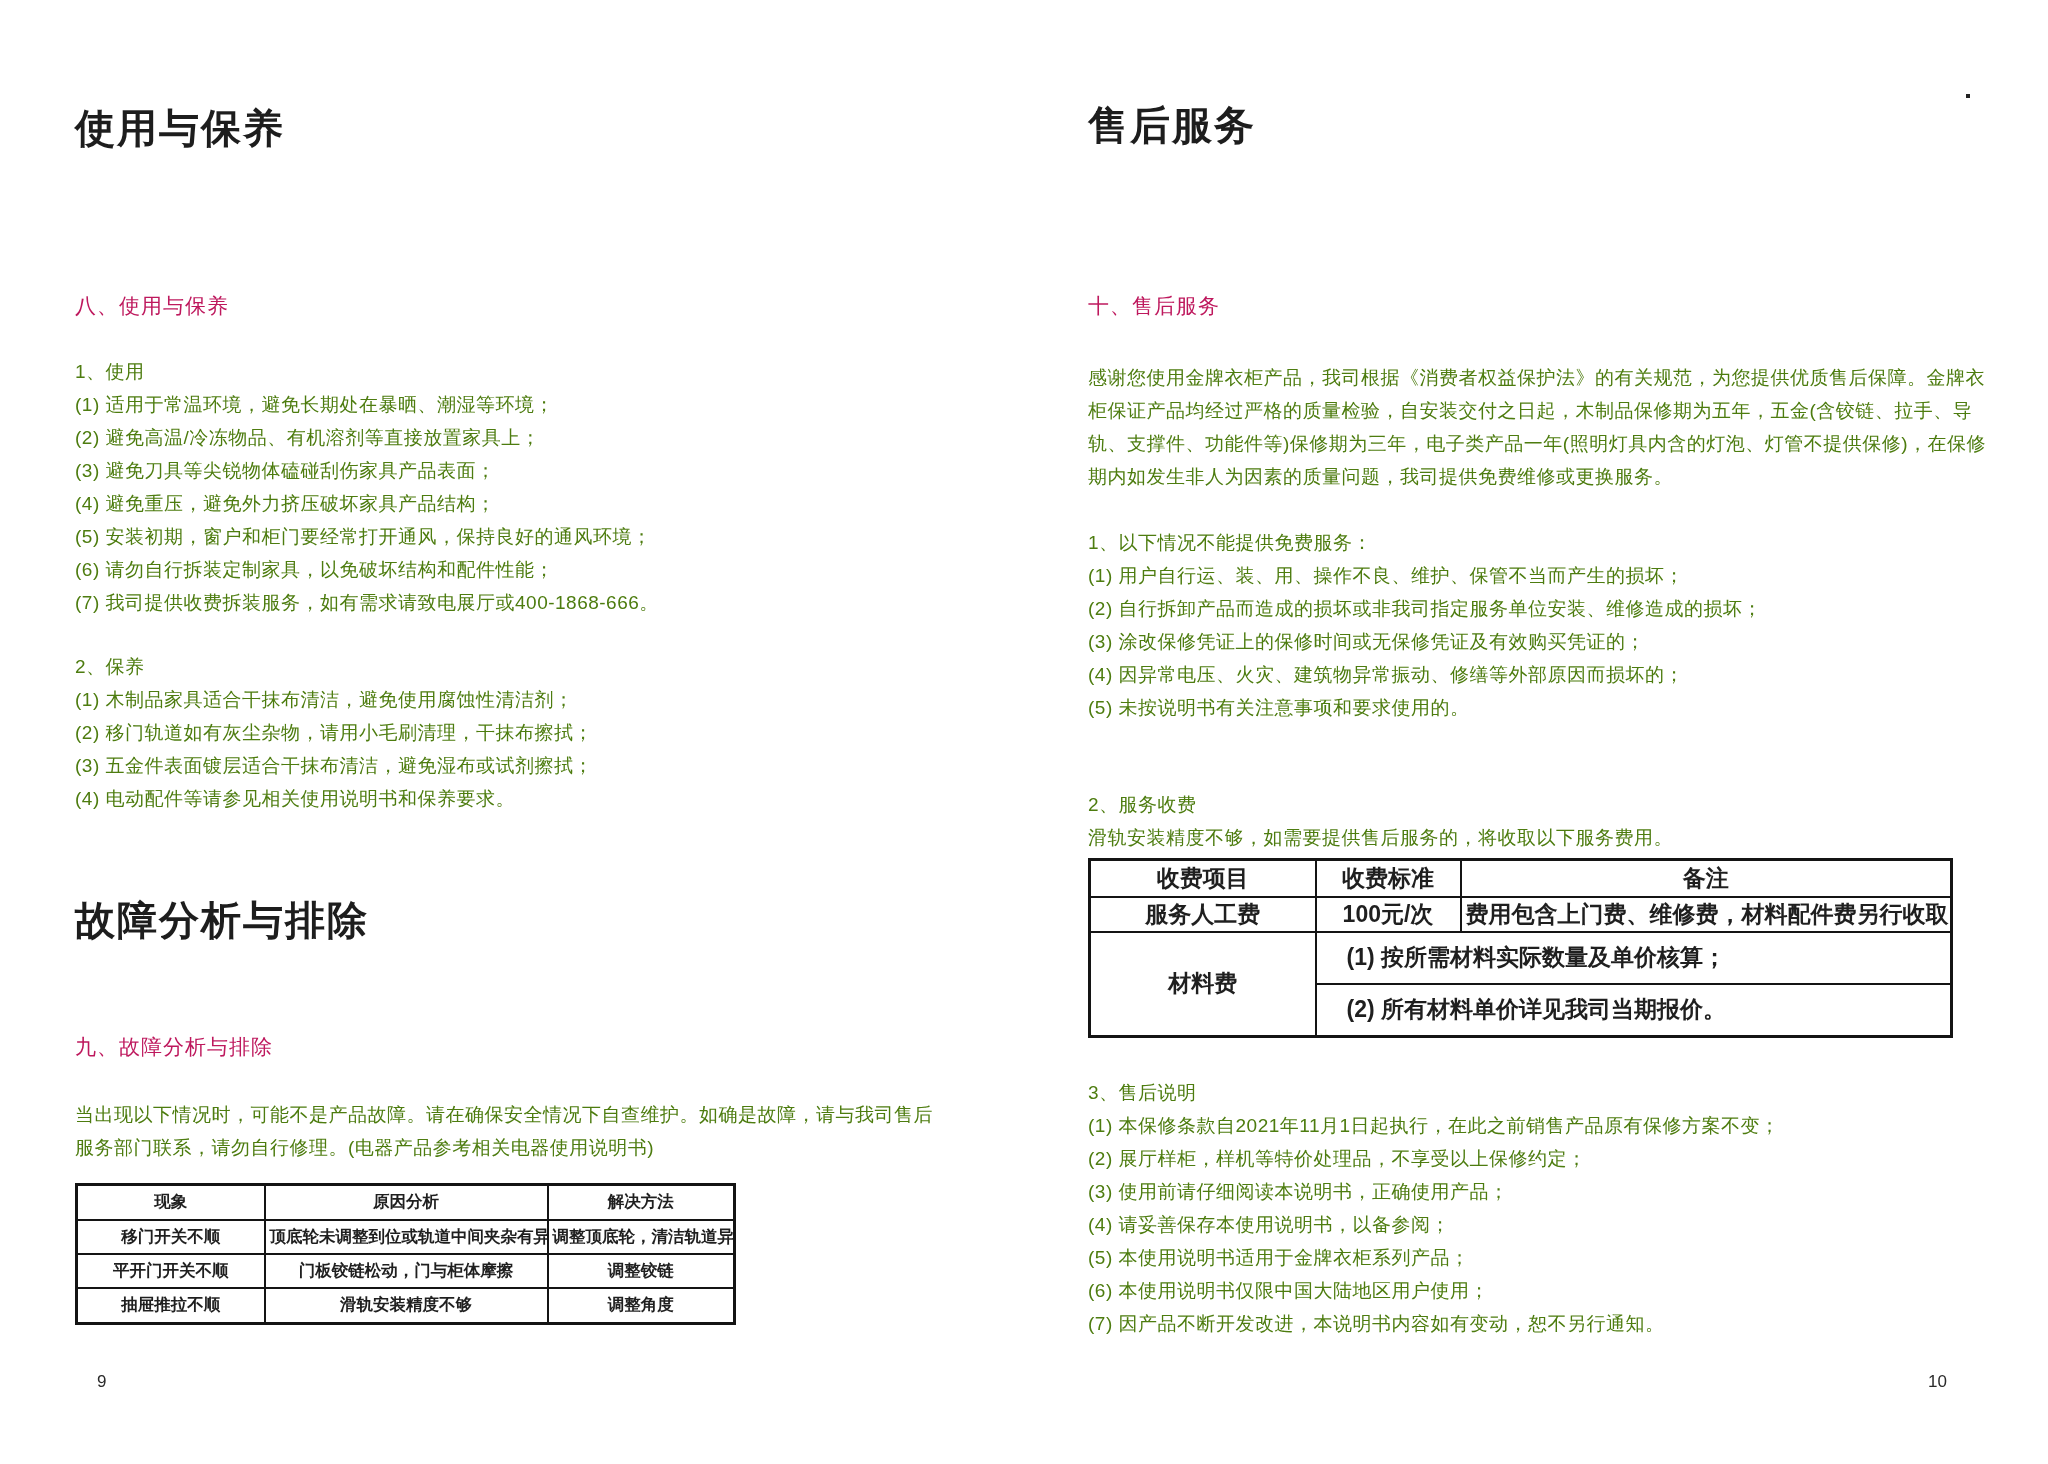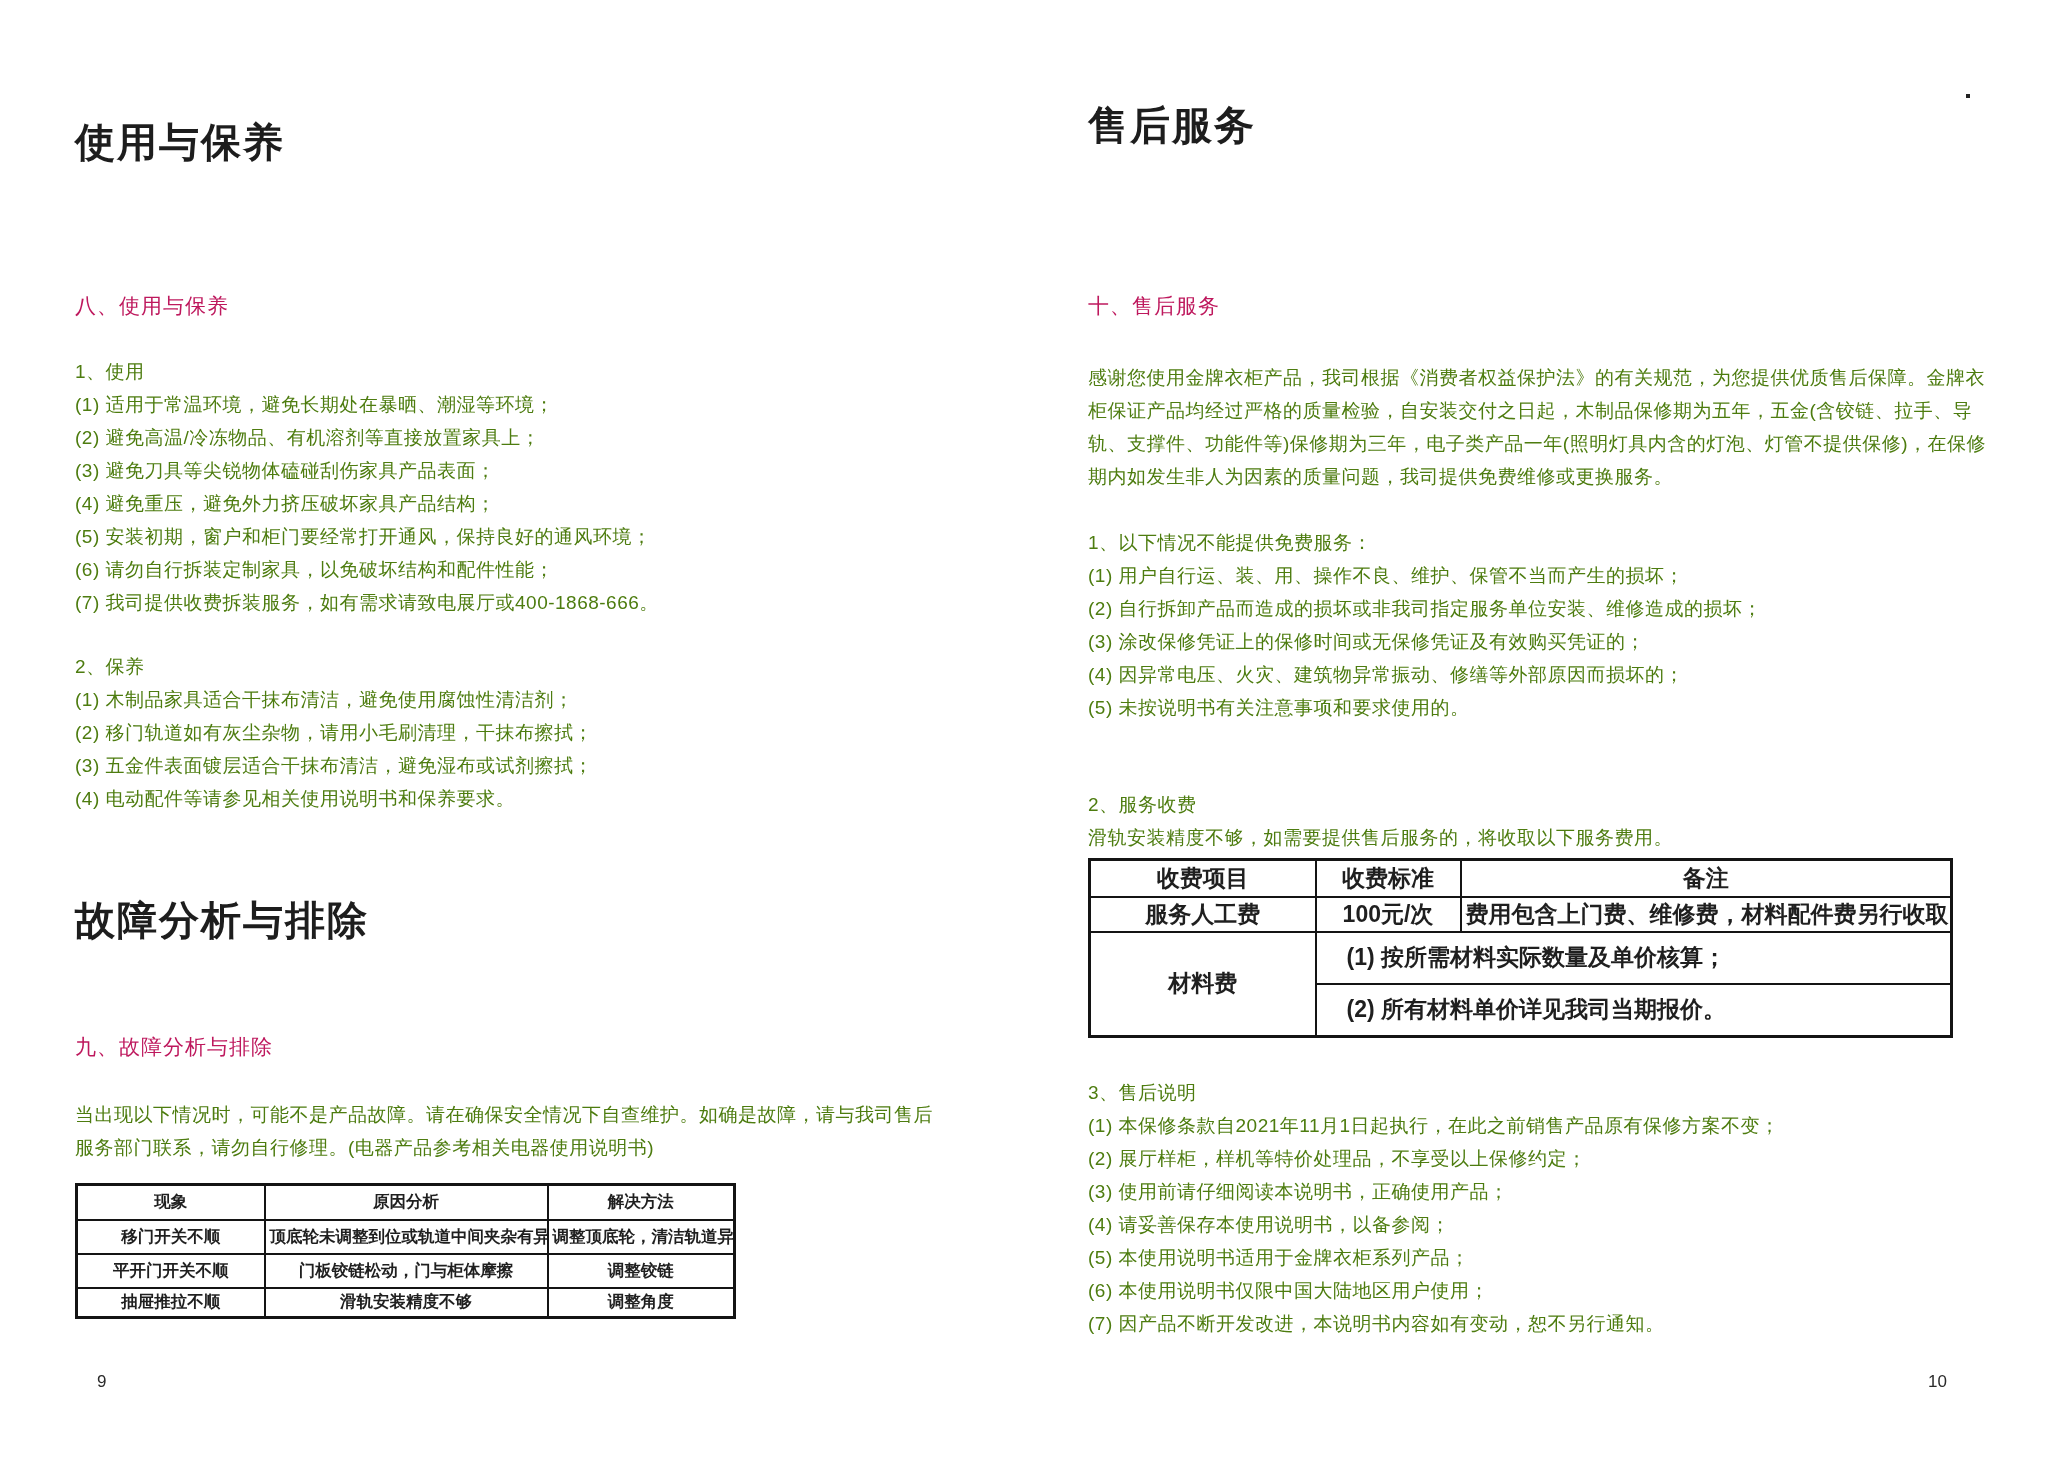--- a/index.html
+++ b/index.html
@@ -28,21 +28,21 @@
   }
   .t-left{font-size:16.5px;}
   .t-right{font-size:23px;}
   .t-right td.cell-left{text-align:left;padding-left:30px;}
   .pagenum{font-size:17px;color:#2a2a2a;line-height:20px;}
   .dot{width:4px;height:4px;background:#222;}
 </style>
 </head>
 <body>
 
-<div class="abs h1" style="left:75px;top:120px;">使用与保养</div>
+<div class="abs h1" style="left:75px;top:106px;">使用与保养</div>
 
 <div class="abs sec-heading" style="left:75px;top:294px;">八、使用与保养</div>
 
 <div class="abs" style="left:75px;top:355px;">
   <div class="line">1、使用</div>
   <div class="line">(1) 适用于常温环境，避免长期处在暴晒、潮湿等环境；</div>
   <div class="line">(2) 避免高温/冷冻物品、有机溶剂等直接放置家具上；</div>
   <div class="line">(3) 避免刀具等尖锐物体磕碰刮伤家具产品表面；</div>
   <div class="line">(4) 避免重压，避免外力挤压破坏家具产品结构；</div>
   <div class="line">(5) 安装初期，窗户和柜门要经常打开通风，保持良好的通风环境；</div>
@@ -82,21 +82,21 @@
   <tr style="height:34px">
     <td>移门开关不顺</td>
     <td>顶底轮未调整到位或轨道中间夹杂有异物</td>
     <td>调整顶底轮，清洁轨道异物</td>
   </tr>
   <tr style="height:34px">
     <td>平开门开关不顺</td>
     <td>门板铰链松动，门与柜体摩擦</td>
     <td>调整铰链</td>
   </tr>
-  <tr style="height:30px">
+  <tr style="height:36px">
     <td>抽屉推拉不顺</td>
     <td>滑轨安装精度不够</td>
     <td>调整角度</td>
   </tr>
 </tbody>
   </table>
 
 <div class="abs pagenum" style="left:97px;top:1372px;">9</div>
 
 <div class="abs dot" style="left:1966px;top:94px;"></div>

